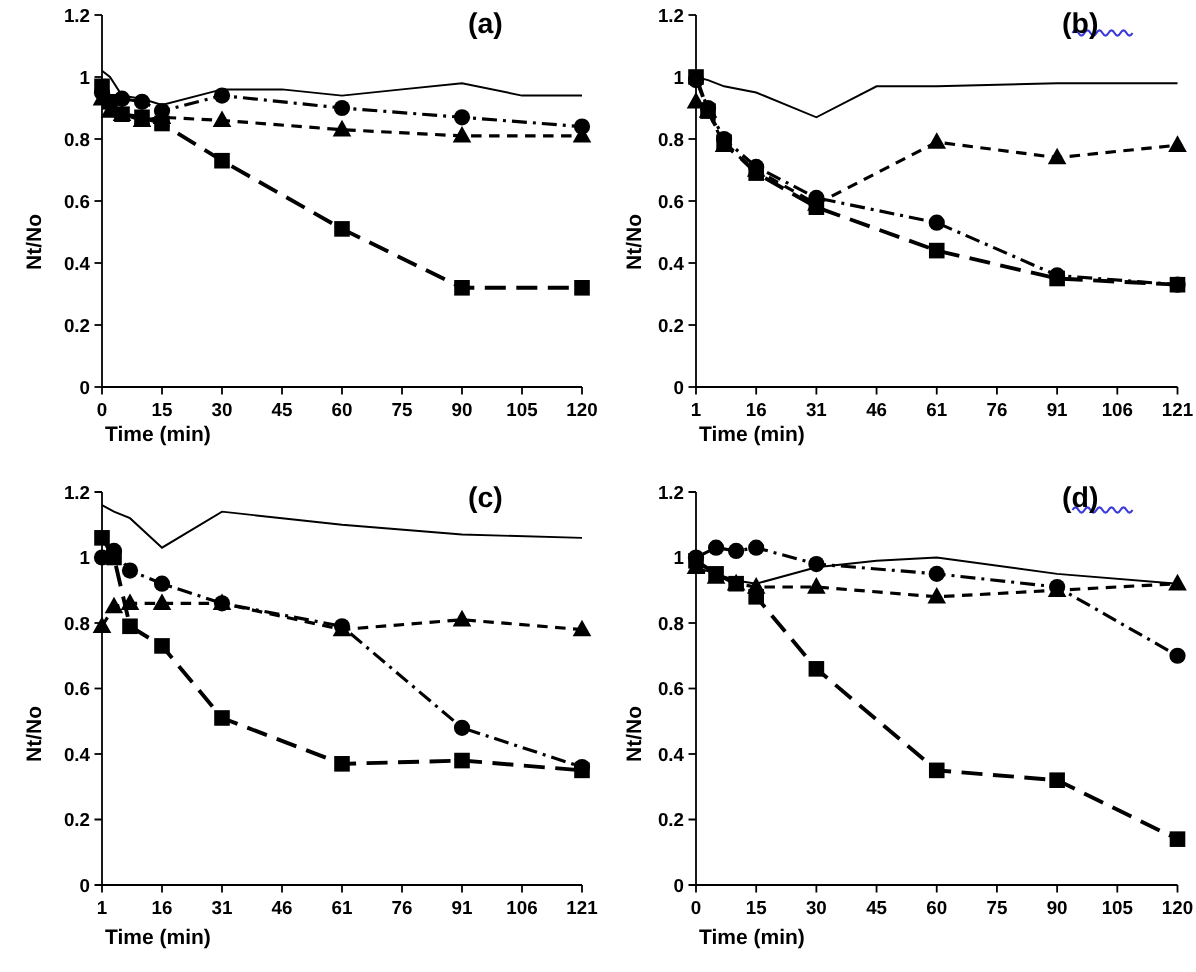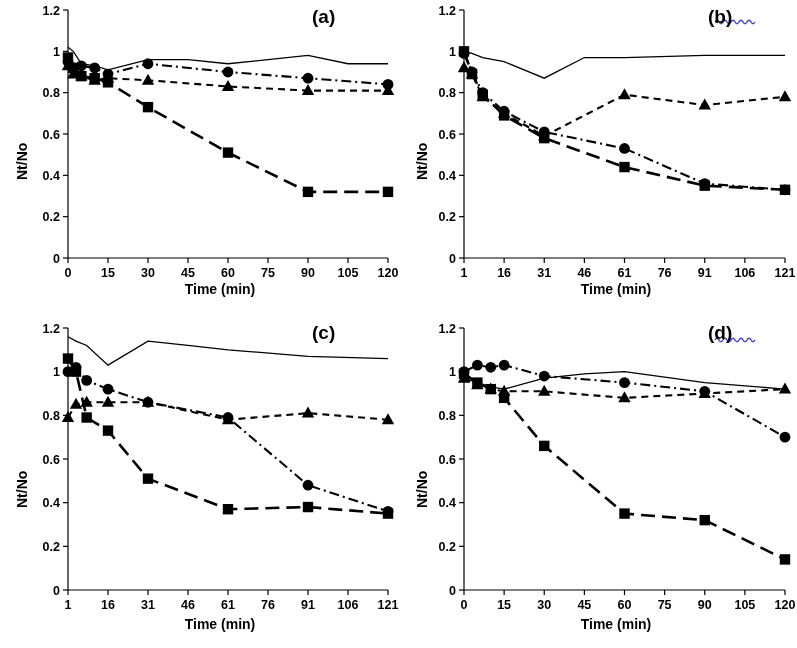--- a/index.html
+++ b/index.html
@@ -3,21 +3,21 @@
 <meta charset="utf-8">
 <style>
   html,body{margin:0;padding:0;background:#ffffff;}
   body{width:797px;height:648px;font-family:"Liberation Sans",sans-serif;color:#000;}
   #wrap{position:relative;width:797px;height:648px;}
   .panel{position:absolute;}
   .panel-label{
     position:absolute;font-weight:bold;font-size:19px;color:#000;
   }
   .axis-title{
-    position:absolute;font-weight:bold;font-size:14px;color:#000;text-align:center;
+    position:absolute;font-weight:bold;font-size:14px;color:#000;text-align:left;
   }
   .ylabel{
     position:absolute;font-weight:bold;font-size:14px;color:#000;
     transform:rotate(-90deg);transform-origin:left top;white-space:nowrap;
   }
   svg{display:block;}
   .tick-text{font-family:"Liberation Sans",sans-serif;font-size:12.5px;font-weight:bold;fill:#000;}
   .squiggle{stroke:#3b3bdc;stroke-width:1.4;fill:none;}
 </style>
 </head>

